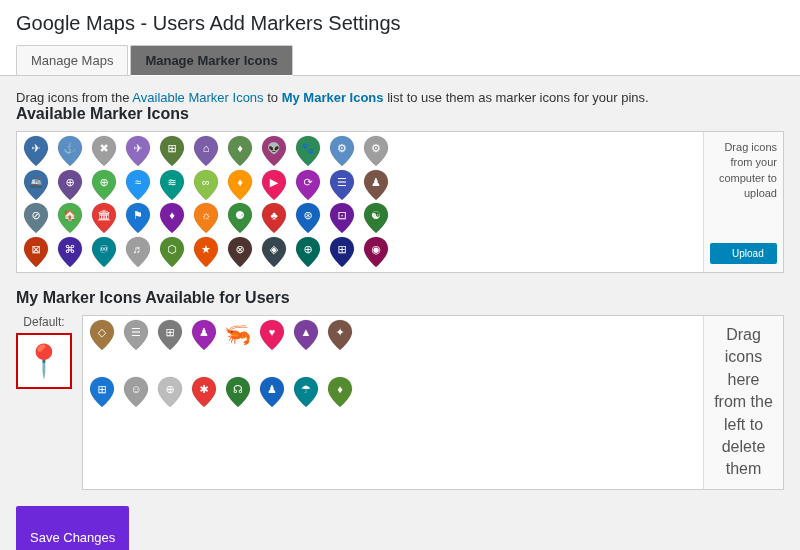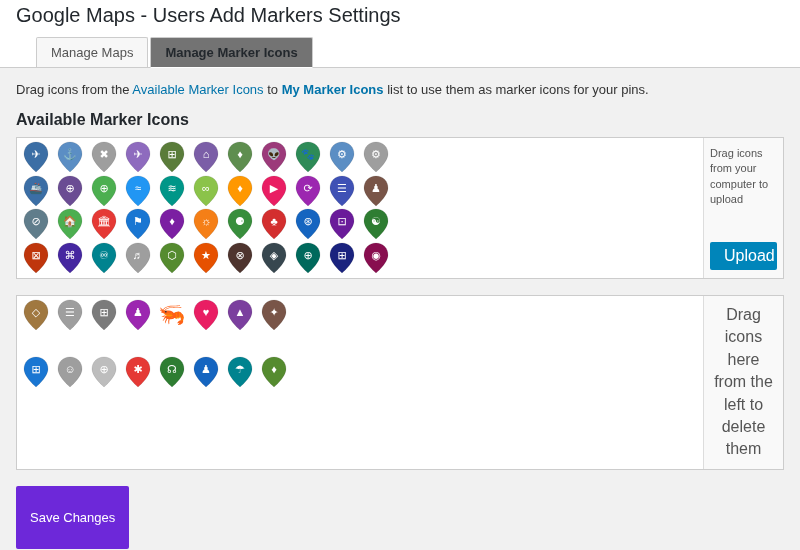--- a/index.html
+++ b/index.html
@@ -6,34 +6,33 @@
     body {
       font-family: -apple-system, BlinkMacSystemFont, "Segoe UI", Arial, sans-serif;
       font-size: 13px;
       background: #f1f1f1;
       color: #333;
       width: 800px;
       min-height: 550px;
     }
     .page-header {
       background: #fff;
-      padding: 4px 16px 0 16px;
+      padding: 12px 16px 0 16px;
       border-bottom: 1px solid #ccc;
     }
     .page-title {
       font-size: 20px;
       font-weight: 400;
       color: #23282d;
       margin-bottom: 10px;
     }
     .tabs {
       display: flex;
       gap: 0;
       border-bottom: none;
-      margin-left: 20px;
     }
     .tab {
       padding: 7px 14px;
       border: 1px solid #ccc;
       border-bottom: none;
       background: #f7f7f7;
       cursor: pointer;
       font-size: 13px;
       color: #555;
       margin-right: 2px;
@@ -46,21 +45,20 @@
       border-bottom: 1px solid #fff;
       margin-bottom: -1px;
       z-index: 1;
     }
     .content {
       padding: 14px 16px;
       background: #f1f1f1;
     }
     .instruction {
       font-size: 13px;
-      margin-bottom: 14px;
       color: #333;
     }
     .instruction .available-link {
       color: #0073aa;
     }
     .instruction .my-link {
       color: #0073aa;
       font-weight: bold;
     }
     .section-title {
@@ -106,31 +104,31 @@
       display: flex;
       flex-direction: column;
       align-items: center;
       justify-content: space-between;
       padding: 8px 6px;
       background: #f9f9f9;
     }
     .upload-text {
       font-size: 11px;
       color: #555;
-      text-align: left;
+      text-align: right;
       line-height: 1.4;
     }
     .upload-btn {
       background: #0085ba;
       color: #fff;
       border: none;
-      padding: 5px 14px;
+      padding: 5px 22px;
       border-radius: 2px;
       cursor: pointer;
-      font-size: 16px;
+      font-size: 10px;
       width: 100%;
     }
     .drag-panel {
       width: 80px;
       border-left: 1px solid #ddd;
       display: flex;
       flex-direction: column;
       align-items: center;
       justify-content: center;
       padding: 8px 6px;
@@ -478,21 +476,28 @@
           </div>
         </div>
     </div>
     <div class="upload-panel">
       <div class="upload-text">Drag icons from your computer to upload</div>
       <button class="upload-btn">Upload</button>
     </div>
   </div>
 
   <div class="my-icons-section">
+    <div class="section-title">My Marker Icons Available for Users</div>
     <div class="my-icons-row">
+      <div class="default-box">
+        <div class="default-label">Default:</div>
+        <div class="default-icon-wrapper">
+          <span class="default-pin">📍</span>
+        </div>
+      </div>
       <div class="icon-panel" style="flex:1; margin-bottom:0;">
         <div class="icon-grid-container">
           <div class="icon-grid-small" id="my-grid">
               <div class="icon-item" title="diamond-tan">
                 <svg width="28" height="32" viewBox="0 0 28 32" xmlns="http://www.w3.org/2000/svg">
     <path d="M14 1 C7 1 2 6 2 13 C2 21 14 31 14 31 C14 31 26 21 26 13 C26 6 21 1 14 1Z" fill="#a07840" stroke="rgba(0,0,0,0.2)" stroke-width="0.5"></path>
     <text x="14" y="17" text-anchor="middle" font-size="11" fill="white" font-family="Arial">◇</text>
   </svg>
               </div>
               <div class="icon-item" title="list-grey">

